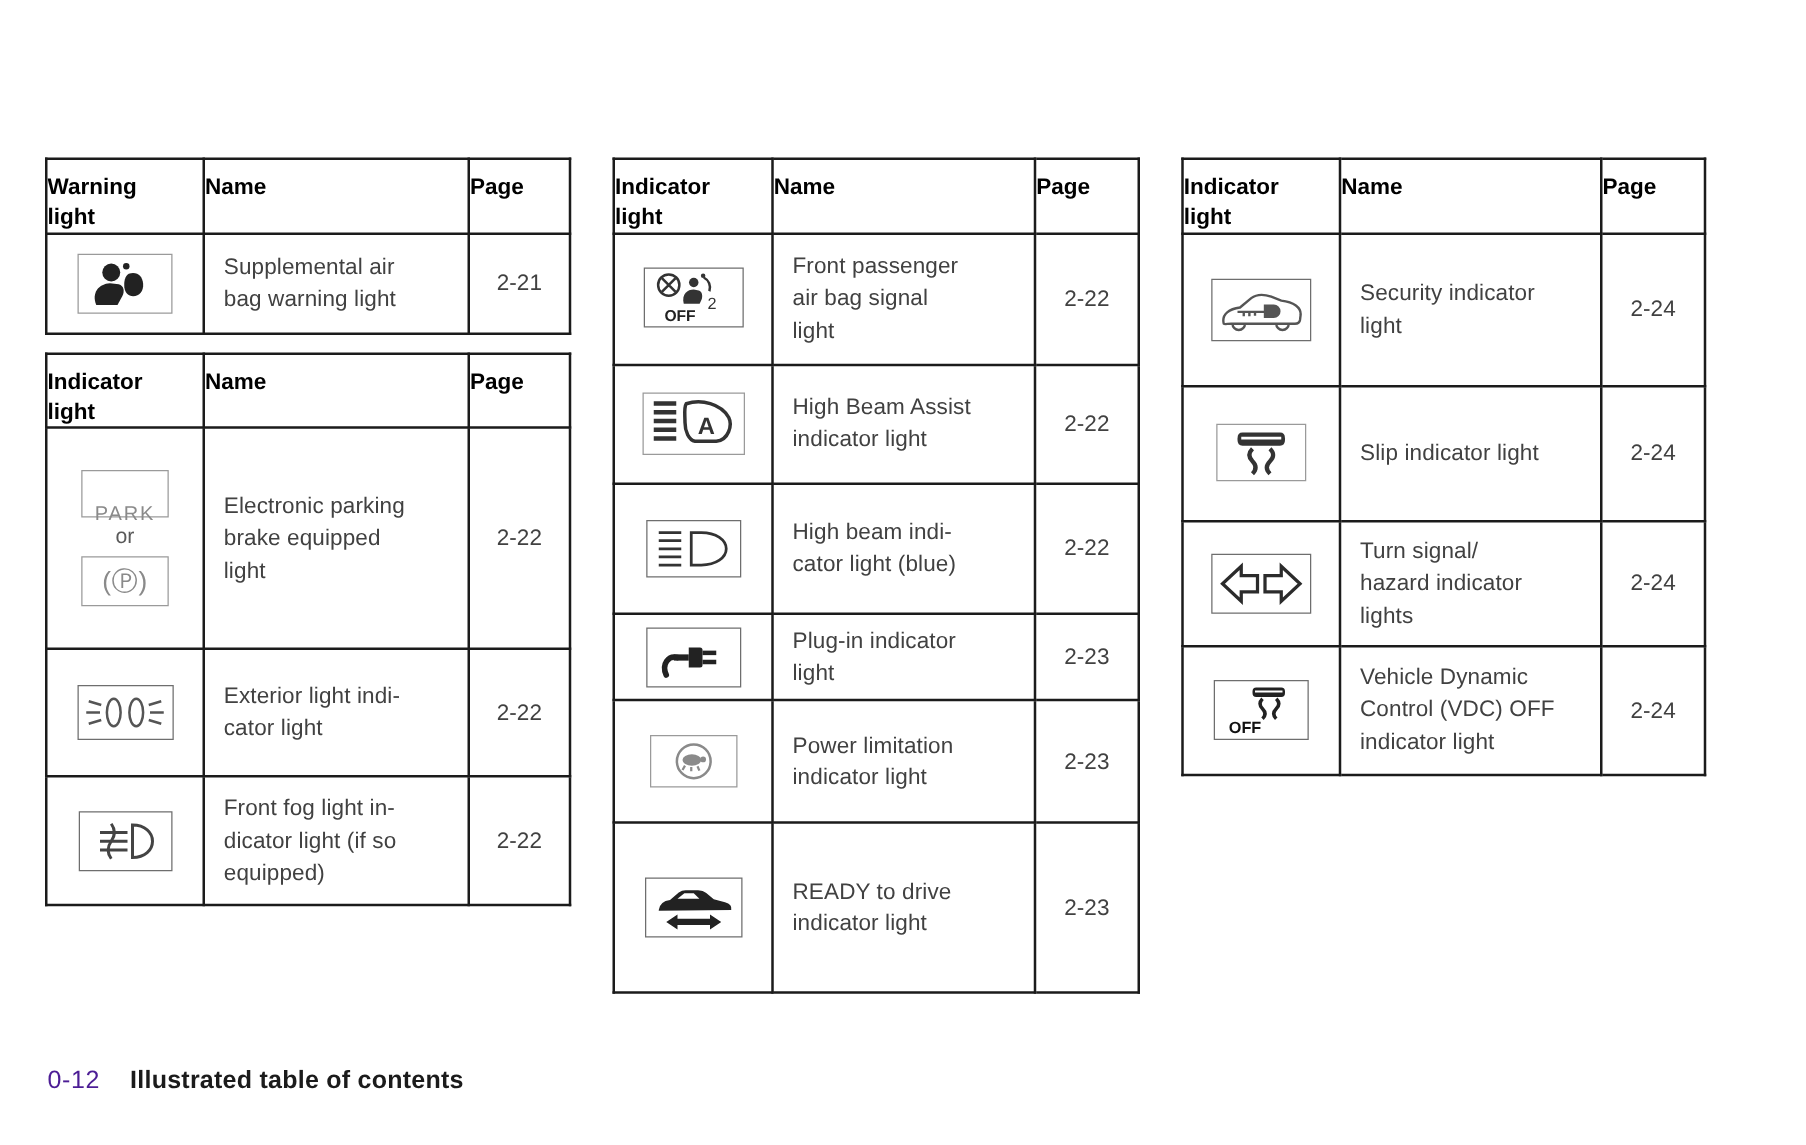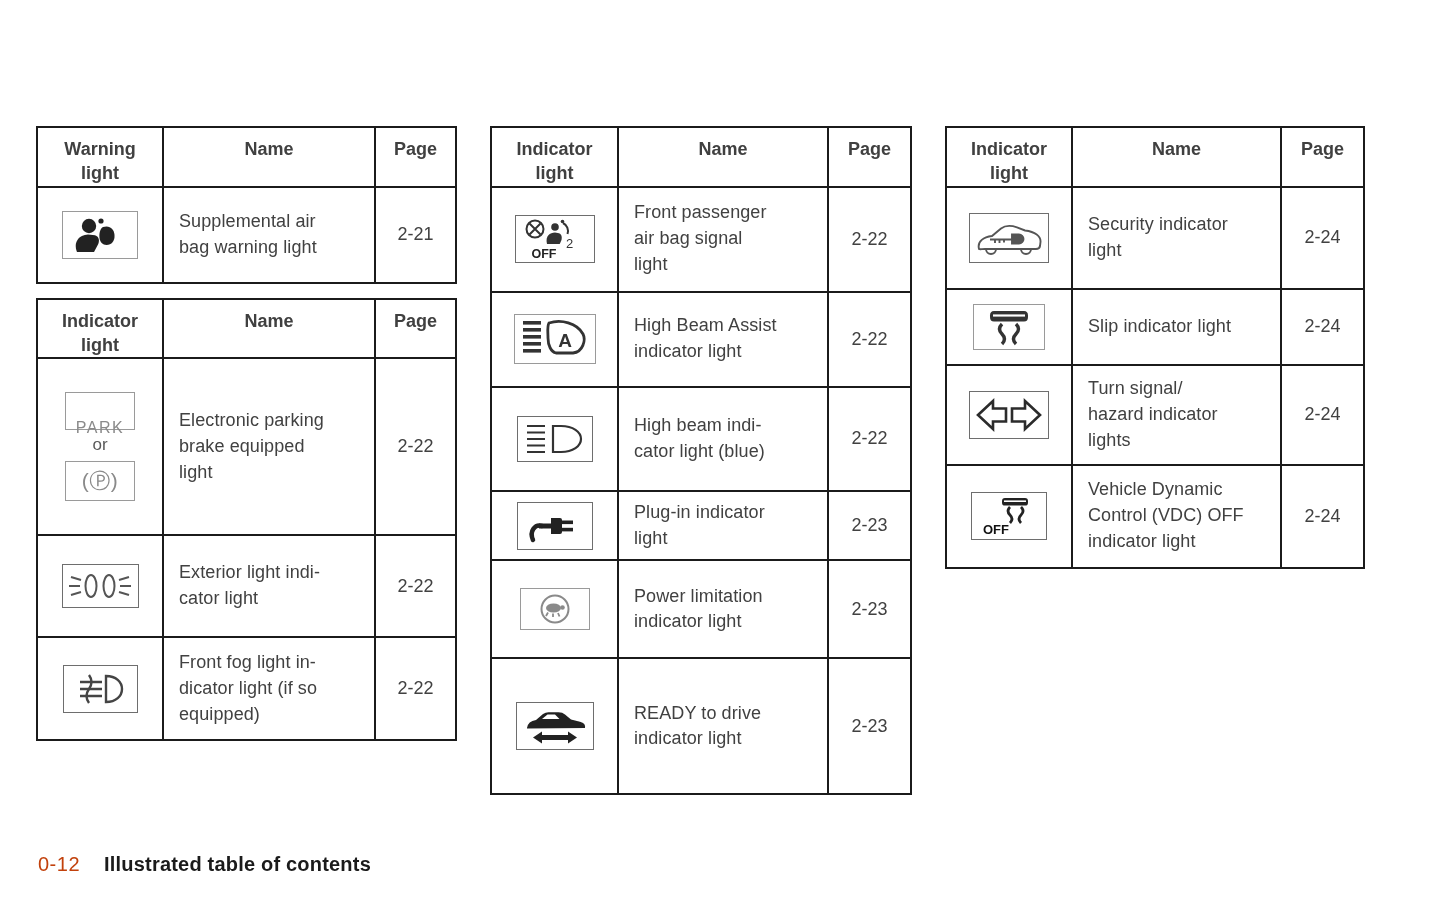--- a/index.html
+++ b/index.html
@@ -8,21 +8,21 @@
     width:1445px; height:916px; position:relative; overflow:hidden;
     font-family:"Liberation Sans", sans-serif; color:#3f3f3f;
   }
   .tcol { position:absolute; }
   #col1 { left:36px;  top:126px; }
   #col2 { left:490px; top:126px; }
   #col3 { left:945px; top:126px; }
   table.man { border-collapse:collapse; table-layout:fixed; background:#fff; }
   table.man th, table.man td { border:2px solid #1b1b1b; overflow:hidden; }
   table.man th {
-    font-size:18px; font-weight:bold; color:#404040; text-align:center;
+    font-size:18px; font-weight:bold; color:#000000; text-align:left;
     vertical-align:top; padding-top:9px; line-height:1.35; white-space:pre-line;
   }
   td.icon-cell { text-align:center; vertical-align:middle; }
   td.name-cell {
     font-size:18px; color:#414141; vertical-align:middle;
     padding:8px 6px 8px 15px; line-height:1.44; white-space:pre-line;
     letter-spacing:0.1px;
   }
   td.page-cell { font-size:18px; color:#414141; text-align:center; vertical-align:middle; }
   #t2 { margin-top:14px; }
@@ -32,41 +32,41 @@
     background:#fff; border:2px solid #4e4e4e;
   }
   .lightbox.gray  { border:1.5px solid #9a9a9a; }
   .lightbox.mid   { border:1.8px solid #6e6e6e; }
   .stack { display:flex; flex-direction:column; align-items:center; gap:5px; }
   .or-label { font-size:17px; color:#5a5a5a; line-height:1.2; }
   .park-text { font-size:16px; color:#8a8a8a; letter-spacing:1.5px; font-weight:400;margin-top:33px; }
   .pp-text   { font-size:21px; color:#8a8a8a; letter-spacing:0.5px; }
 
   .footer { position:absolute; left:38px; top:853px; display:flex; align-items:baseline; gap:24px; }
-  .footer .pgnum { font-size:20px; color:#c2410c; letter-spacing:0.5px;text-align:center; }
+  .footer .pgnum { font-size:20px; color:#4c1d95; letter-spacing:0.5px;text-align:center; }
   .footer .sect  { font-size:20px; font-weight:bold; color:#1b1b1b; letter-spacing:0.2px; }
 </style>
 </head>
 <body>
 
 <div class="tcol" id="col1">
   <table class="man">
     <colgroup>
         <col style="width:126px">
         <col style="width:212px">
         <col style="width:81px">
       </colgroup>
     <tbody>
         <tr style="height:59px">
       <th>Warning
 light</th>
       <th>Name</th>
       <th>Page</th>
     </tr>
-    <tr style="height:96px">
+    <tr style="height:80px">
       <td class="icon-cell">
         <span class="lightbox gray" style="width:76px;height:48px">
           <svg width="60" height="38" viewBox="0 0 60 38">
             <circle cx="19" cy="10" r="7.2" fill="#222"></circle>
             <circle cx="31" cy="5" r="2.6" fill="#222"></circle>
             <path d="M7,36 C3,26 9,19 18,18.5 l7,0.8 c4.5,1.4 4.6,6 3,9.2 L24,36 Z" fill="#222"></path>
             <path d="M33,11 c7,-2 11,2 11.5,8 c0.5,6 -3,10 -8,10 c-4,0 -6.5,-3 -7,-7 c-0.5,-5 0.5,-9 3.5,-11 z" fill="#222"></path>
           </svg>
         </span>
       </td>
@@ -266,37 +266,37 @@
         <col style="width:209px">
         <col style="width:83px">
       </colgroup>
     <tbody>
         <tr style="height:59px">
       <th>Indicator
 light</th>
       <th>Name</th>
       <th>Page</th>
     </tr>
-    <tr style="height:102px">
+    <tr style="height:122px">
       <td class="icon-cell">
         <span class="lightbox mid" style="width:80px;height:50px">
           <svg width="68" height="40" viewBox="0 0 68 40" stroke="#555" stroke-width="1.9" fill="none">
             <path d="M4,31 c-2,-8 5,-12 13,-13 l9,-7.5 c4,-3 10,-3.2 16,-1.2 l8,3.2 c10,1.2 16,5.5 15.5,11.5 l-0.5,4 c-0.3,2 -2,3 -4,3 l-51,0 c-3,0 -5.5,0.5 -6,0 z"></path>
             <path d="M11,31 a5,5 0 0 0 10,0"></path>
             <path d="M46,31 a5,5 0 0 0 10,0"></path>
             <path d="M15,21.5 h22 M20,21.5 v3.4 M24.5,21.5 v3.4 M29,21.5 v3"></path>
             <path d="M37,16.5 h7 a4.5,4.5 0 0 1 4.5,4.5 v0 a4.5,4.5 0 0 1 -4.5,4.5 h-7 z" fill="#555"></path>
           </svg>
         </span>
       </td>
       <td class="name-cell">Security indicator
 light</td>
       <td class="page-cell">2-24</td>
     </tr>
-    <tr style="height:76px">
+    <tr style="height:108px">
       <td class="icon-cell">
         <span class="lightbox gray" style="width:72px;height:46px">
           <svg width="56" height="38" viewBox="0 0 56 38">
             <path d="M13,3 h30 q4,0 4,4.5 v1.5 q0,4.5 -4,4.5 h-30 q-4,0 -4,-4.5 v-1.5 q0,-4.5 4,-4.5 z" fill="#333"></path>
             <path d="M12,7.5 h32" stroke="#fff" stroke-width="2.2"></path>
             <path d="M21,16 q-5,5 0,10 q5,5 0,10" stroke="#333" stroke-width="3.4" fill="none"></path>
             <path d="M35,16 q5,5 0,10 q-5,5 0,10" stroke="#333" stroke-width="3.4" fill="none"></path>
           </svg>
         </span>
       </td>

